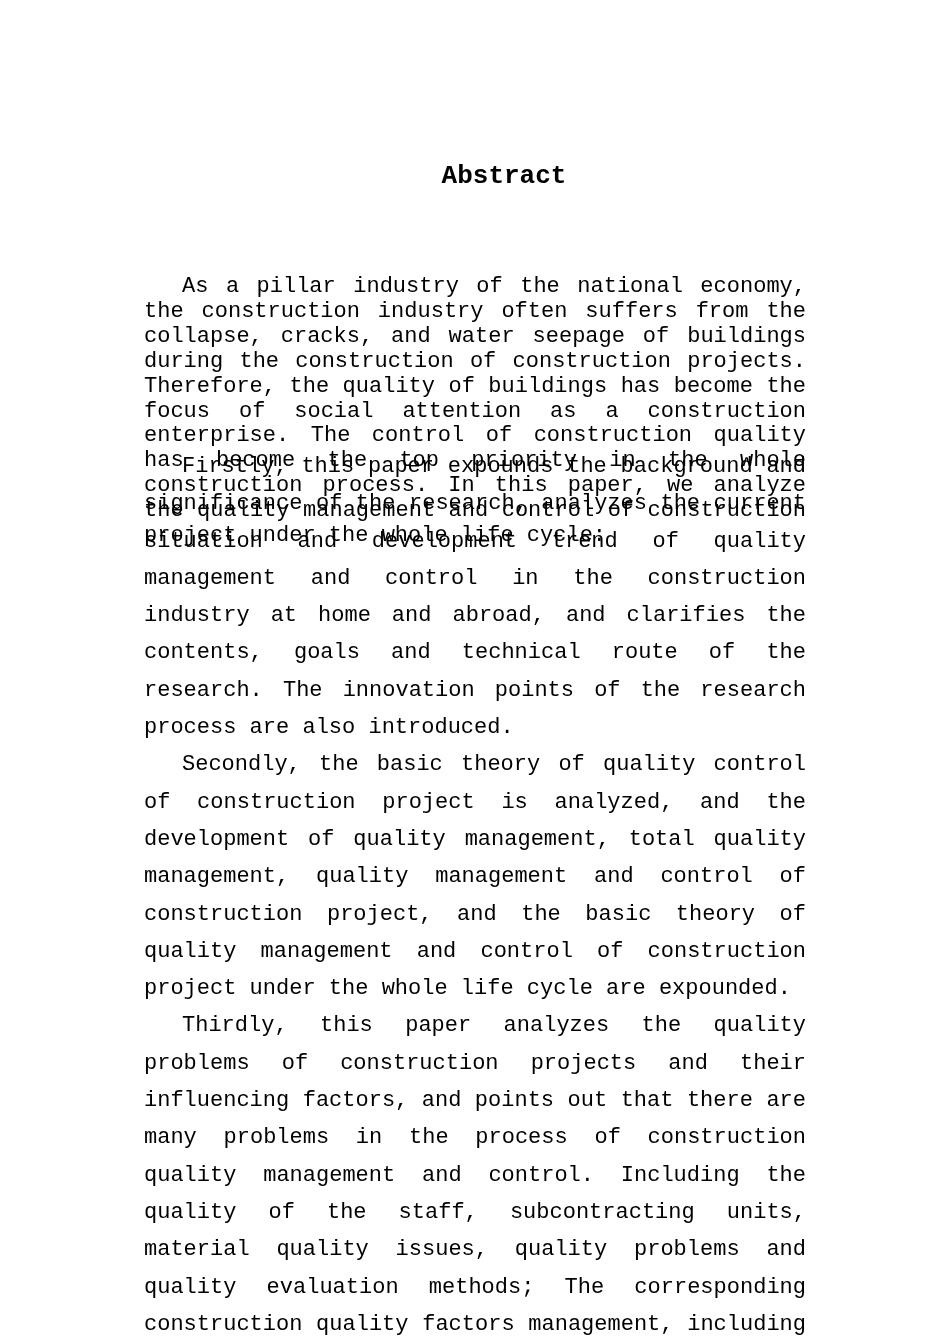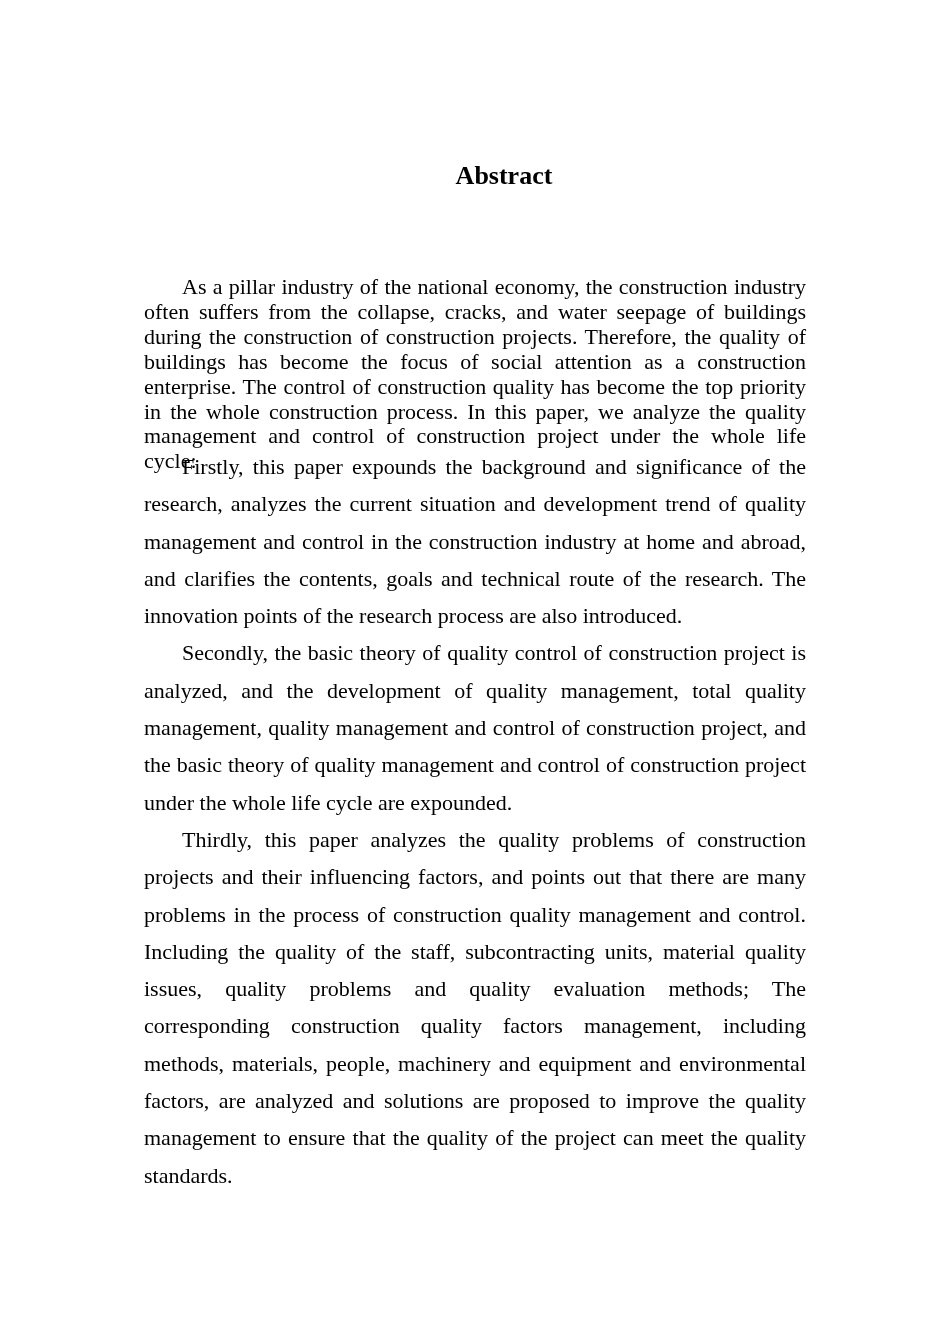--- a/index.html
+++ b/index.html
@@ -1,19 +1,19 @@
 <!DOCTYPE html>
 <html><head>
   <meta charset="utf-8">
   <style>
     html, body { margin: 0; padding: 0; background: #ffffff; }
     body { width: 950px; height: 1344px; position: relative; overflow: hidden; }
     .page {
       position: absolute; left: 0; top: 0; width: 950px; height: 1344px; background: #ffffff;
-      font-family: Liberation Serif, serif; color: #000000;
+      font-family: Liberation Mono, monospace; color: #000000;
     }
     .title {
       position: absolute; left: 0; width: 1008px; top: 158px; text-align: center;
       font-size: 26px; font-weight: bold; line-height: 36px; margin: 0;
     }
     .body-text {
       position: absolute; left: 144px; width: 662px; font-size: 22px; text-align: justify;
     }
     .p1 { top: 275px; line-height: 24.9px; }
     .p1 p { margin: 0; text-indent: 38px; }

